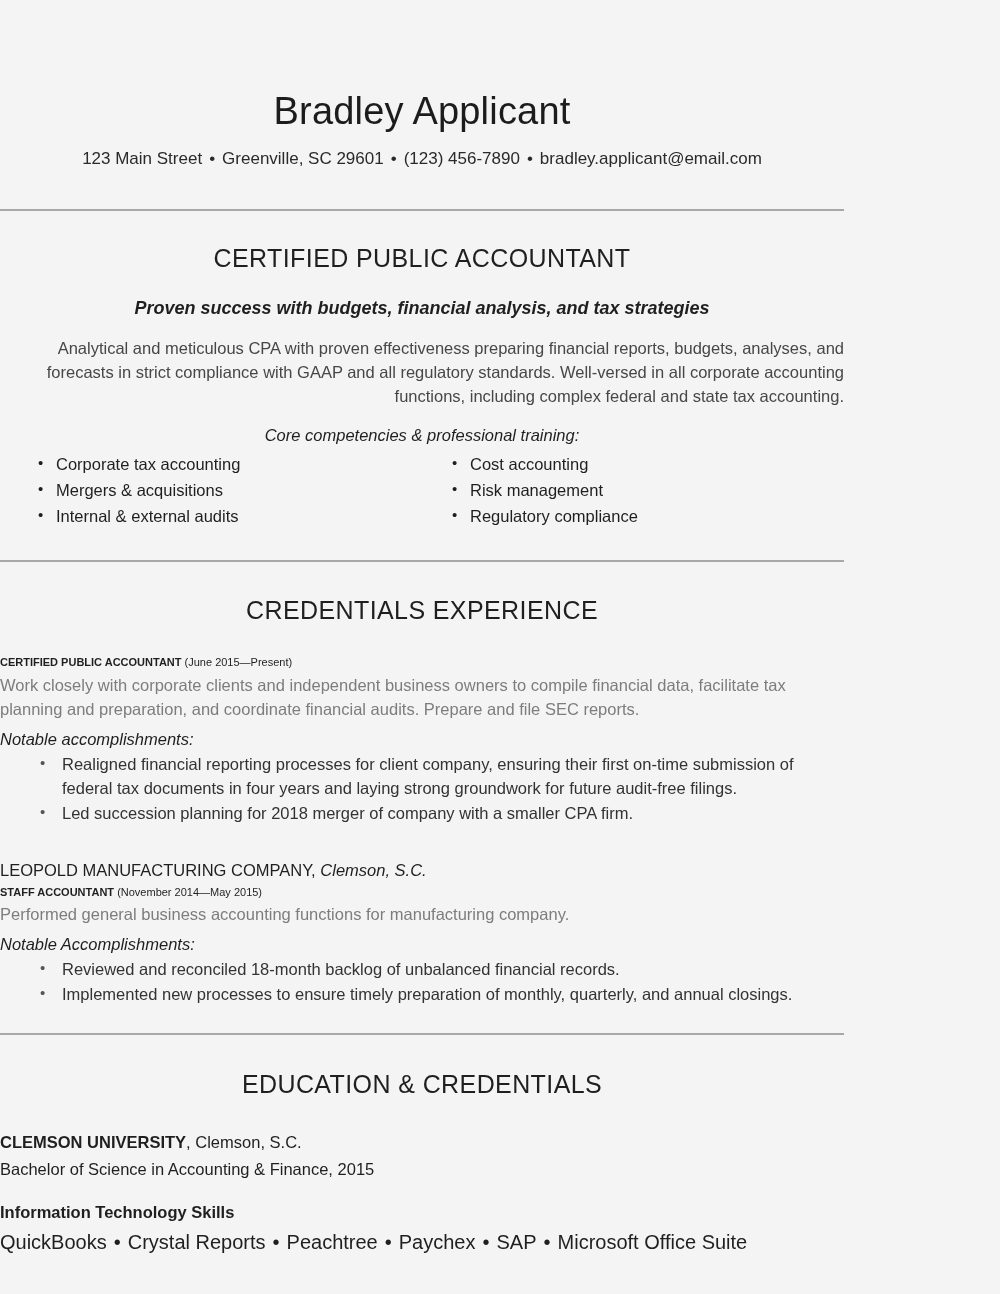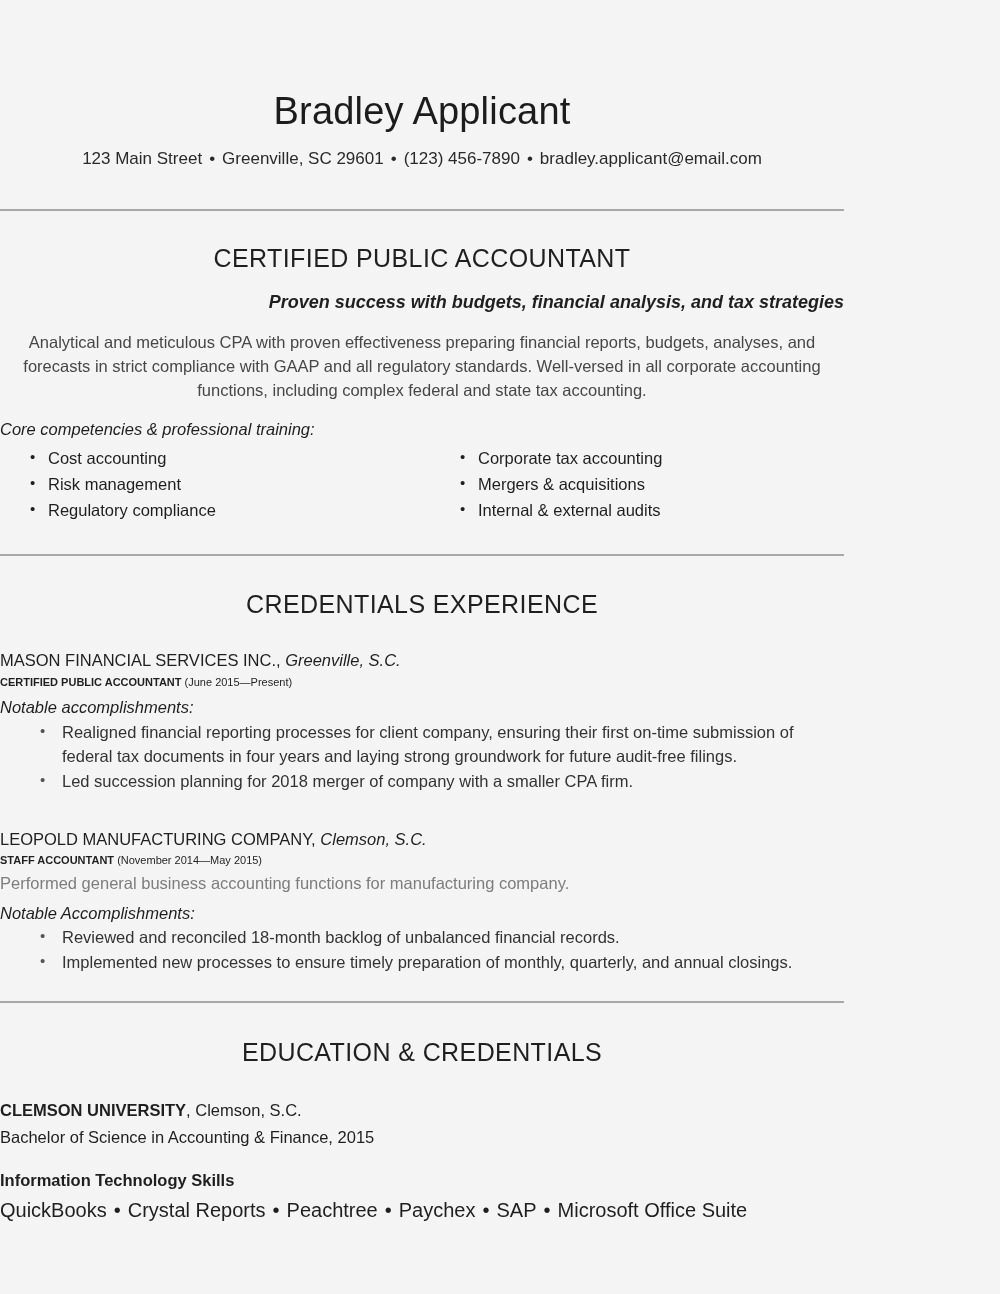--- a/index.html
+++ b/index.html
@@ -72,40 +72,41 @@
     line-height: 1.2;
   }
   .sh-1 { padding-top: 32px; }
   .sh-2 { padding-top: 33px; }
   .sh-3 { padding-top: 34px; }
 
   .tagline {
     font-size: 18px;
     font-style: italic;
     font-weight: bold;
+    text-align: center;
+    color: #1f1f1f;
+    margin: 24px 0 0 0;
+    line-height: 1.25;
+  }
+
+  
+  .summary {
+    font-size: 16.5px;
+    color: #474747;
+    line-height: 1.45;
+    margin: 18px 0 0 0;
     text-align: right;
-    color: #1f1f1f;
-    margin: 18px 0 0 0;
-    line-height: 1.25;
-  }
-
-  
-  .summary {
-    font-size: 16.5px;
-    color: #474747;
-    line-height: 1.45;
-    margin: 18px 0 0 0;
-    text-align: center;
   }
   .subhead-italic {
     font-size: 16.5px;
     font-style: italic;
     color: #1f1f1f;
     margin: 16px 0 0 0;
     line-height: 1.3;
+    text-align: center;
   }
 
   
   .comp-wrap {
     display: flex;
     margin-top: 6px;
   }
   .comp-col {
     width: 50%;
     box-sizing: border-box;
@@ -239,49 +240,46 @@
     </p>
 
     <hr class="rule rule-1">
 
     <h2 class="section-heading sh-1">CERTIFIED PUBLIC ACCOUNTANT</h2>
     <p class="tagline">Proven success with budgets, financial analysis, and tax strategies</p>
     <p class="summary">Analytical and meticulous CPA with proven effectiveness preparing financial reports, budgets, analyses, and forecasts in strict compliance with GAAP and all regulatory standards. Well-versed in all corporate accounting functions, including complex federal and state tax accounting.</p>
     <p class="subhead-italic">Core competencies &amp; professional training:</p>
 
     <div class="comp-wrap">
+      <div class="comp-col left">
+        <ul class="clean">
+          <li>Corporate tax accounting</li>
+          <li>Mergers &amp; acquisitions</li>
+          <li>Internal &amp; external audits</li>
+        </ul>
+      </div>
       <div class="comp-col right">
         <ul class="clean">
           <li>Cost accounting</li>
           <li>Risk management</li>
           <li>Regulatory compliance</li>
         </ul>
       </div>
-      <div class="comp-col left">
-        <ul class="clean">
-          <li>Corporate tax accounting</li>
-          <li>Mergers &amp; acquisitions</li>
-          <li>Internal &amp; external audits</li>
-        </ul>
-      </div>
     </div>
 
     <hr class="rule rule-2">
 
     <h2 class="section-heading sh-2">CREDENTIALS EXPERIENCE</h2>
 
     <div class="job first">
-      <p class="job-company">
-        <span>MASON FINANCIAL SERVICES INC.,</span>
-        <span class="loc">Greenville, S.C.</span>
-      </p>
       <p class="job-title-line">
         <span class="title">CERTIFIED PUBLIC ACCOUNTANT</span>
         <span class="dates">(June 2015—Present)</span>
       </p>
+      <p class="job-desc">Work closely with corporate clients and independent business owners to compile financial data, facilitate tax planning and preparation, and coordinate financial audits. Prepare and file SEC reports.</p>
       <p class="job-accomp-label">Notable accomplishments:</p>
       <ul class="accomp">
         <li>Realigned financial reporting processes for client company, ensuring their first on-time submission of federal tax documents in four years and laying strong groundwork for future audit-free filings.</li>
         <li>Led succession planning for 2018 merger of company with a smaller CPA firm.</li>
       </ul>
     </div>
 
     <div class="job second">
       <p class="job-company">
         <span>LEOPOLD MANUFACTURING COMPANY,</span>

